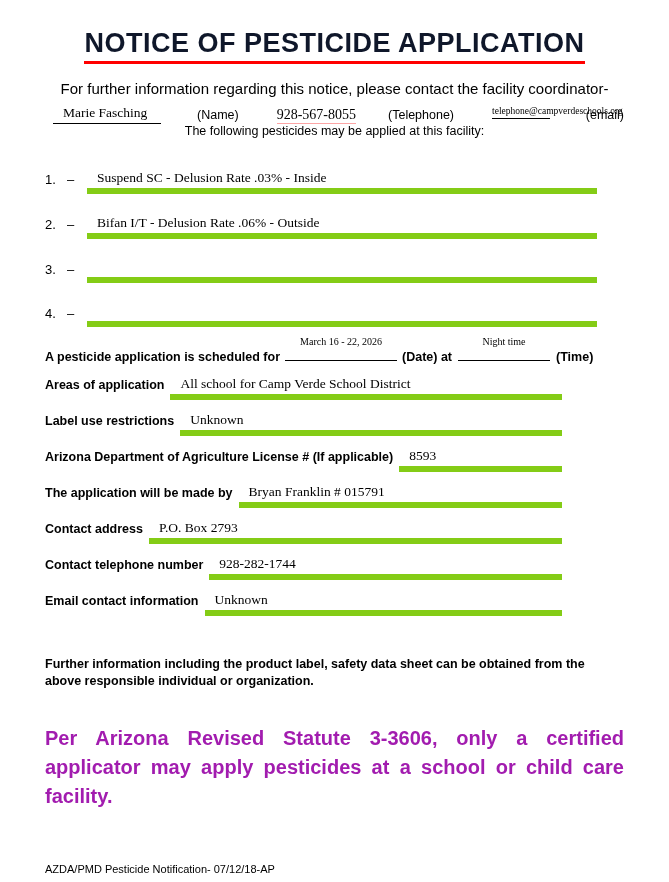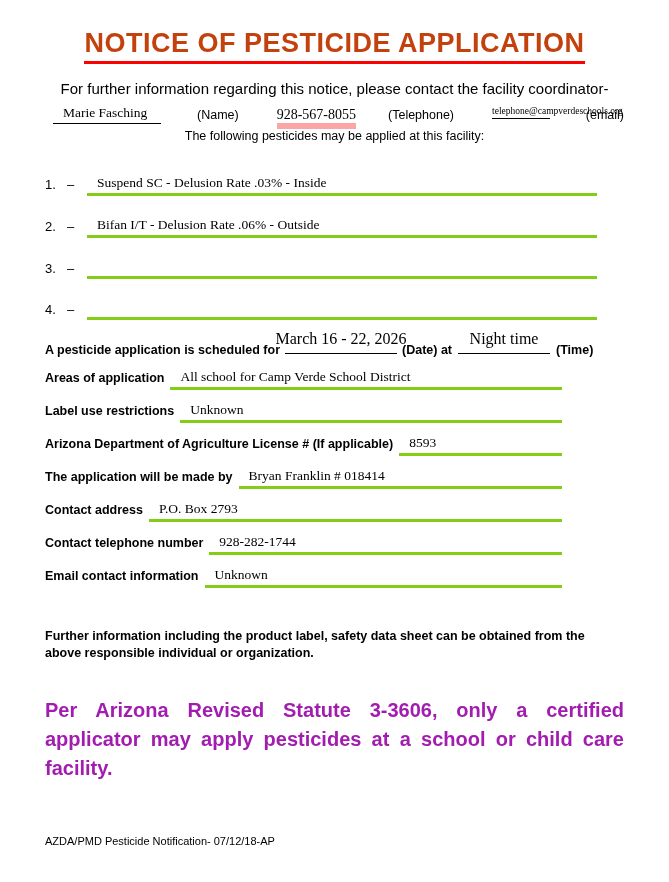--- a/index.html
+++ b/index.html
@@ -10,21 +10,21 @@
     font-family: "Liberation Sans", sans-serif;
     color: #000;
     overflow: hidden;
   }
   .page { padding: 28px 45px 0 45px; width: 669px; height: 882px; }
 
   
   .title-wrap { text-align: center; }
   .title {
     display: inline-block;
-    color: #c2410c;
+    color: #0f172a;
     font-size: 27px;
     font-weight: bold;
     letter-spacing: 0.5px;
     border-bottom: 3px solid #ff0000;
     padding-bottom: 2px;
   }
 
   
   .intro { margin-top: 16px; text-align: center; font-size: 15px; }
   .contact-row {
@@ -32,21 +32,21 @@
     display: flex; align-items: baseline;
     font-size: 12.5px;
     padding-left: 8px;
     gap: 32px;
   }
   .blank { border-bottom: 1px solid #000; display: inline-block; }
   .name-blank { width: 172px; }
   .name-blank .fvalue { padding-left: 10px; }
   .lbl { white-space: nowrap; }
   .underlined-value {
-    border-bottom: 6px solid #fca5a5;
+    border-bottom: 1px solid #fca5a5;
     font-family: "Liberation Serif", serif;
     font-size: 14px;
     white-space: nowrap;
   }
   .email-blank { width: 92px; position: relative; margin-left: 6px; }
   .email-raised {
     position: absolute; left: 0; bottom: 2px;
     font-family: "Liberation Serif", serif;
     font-size: 9.5px; white-space: nowrap;
   }
@@ -58,44 +58,44 @@
   
   .pesticide-list { margin-top: 34px; }
   .p-row {
     display: flex; align-items: baseline;
     font-size: 13px;
     margin-bottom: 23px;
     margin-right: 27px;
   }
   .p-num { width: 22px; }
   .p-dash { width: 20px; }
-  .line { flex: 1; border-bottom: 3px solid #84cc16; min-height: 16px; }
+  .line { flex: 1; border-bottom: 6px solid #84cc16; min-height: 16px; }
   .fvalue {
     font-family: "Liberation Serif", serif;
     font-size: 13.5px;
     position: relative; top: -2px;
     padding-left: 10px;
     display: inline-block;
     white-space: nowrap;
   }
 
   
   .schedule-row {
     margin-top: 18px;
     display: flex; align-items: baseline;
     font-size: 12.5px; font-weight: bold;
   }
   .date-blank { width: 112px; position: relative; margin-left: 5px; margin-right: 5px; }
   .time-blank { width: 92px; position: relative; margin-left: 6px; margin-right: 6px; }
   .raised-center {
-    position: absolute; left: 50%; bottom: 5px;
+    position: absolute; left: 50%; bottom: 13px;
     transform: translateX(-50%);
     font-family: "Liberation Serif", serif;
     font-weight: normal;
-    font-size: 16px; white-space: nowrap;
+    font-size: 10px; white-space: nowrap;
   }
 
   
   .fields { margin-top: 12px; }
   .field-row {
     display: flex; align-items: flex-start;
     font-size: 12.5px; font-weight: bold;
     margin-top: 14px;
     margin-right: 62px;
   }
@@ -190,21 +190,21 @@
     <div class="field-row">
       <span class="flabel">Label use restrictions</span>
       <span class="line"><span class="fvalue">Unknown</span></span>
     </div>
     <div class="field-row">
       <span class="flabel">Arizona Department of Agriculture License # (If applicable)</span>
       <span class="line"><span class="fvalue">8593</span></span>
     </div>
     <div class="field-row">
       <span class="flabel">The application will be made by</span>
-      <span class="line"><span class="fvalue">Bryan Franklin # 018414</span></span>
+      <span class="line"><span class="fvalue">Bryan Franklin # 015791</span></span>
     </div>
     <div class="field-row">
       <span class="flabel">Contact address</span>
       <span class="line"><span class="fvalue">P.O. Box 2793</span></span>
     </div>
     <div class="field-row">
       <span class="flabel">Contact telephone number</span>
       <span class="line"><span class="fvalue">928-282-1744</span></span>
     </div>
     <div class="field-row">

